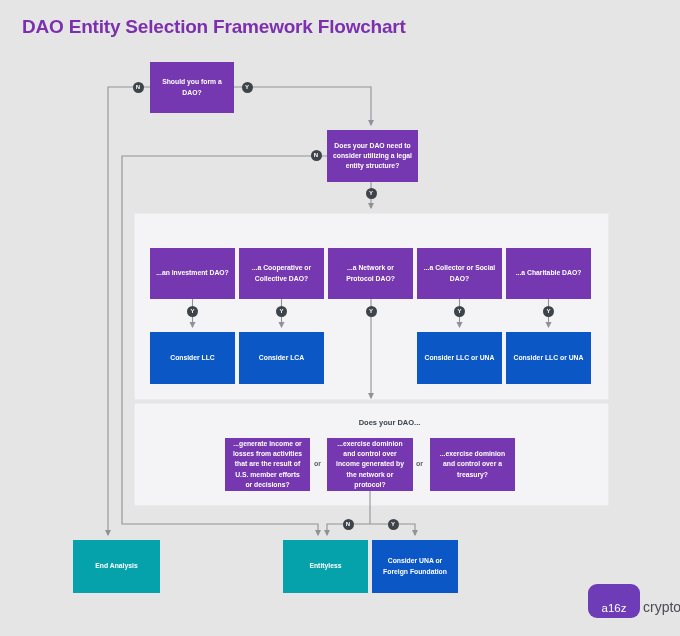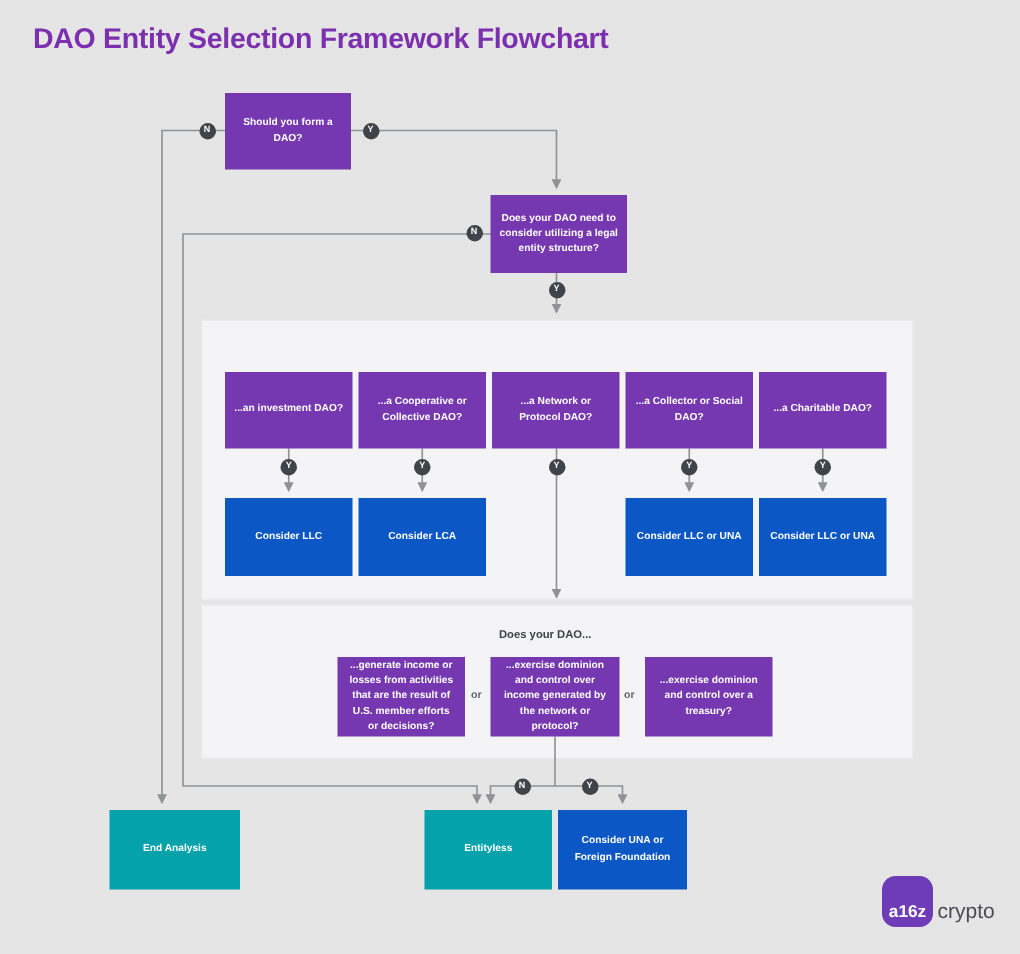--- a/index.html
+++ b/index.html
@@ -12,22 +12,22 @@
         color:#ffffff;font-size:6.8px;font-weight:bold;line-height:1.5;box-sizing:border-box;padding:3px 6px;}
   .purple{background:#7538b0;}
   .blue{background:#0b57c6;}
   .teal{background:#06a2ac;}
   .badge{position:absolute;width:11px;height:11px;border-radius:50%;background:#3e4449;color:#ffffff;
          font-size:6px;font-weight:bold;line-height:11px;text-align:center;z-index:3;}
   .or-label{position:absolute;font-size:7px;font-weight:bold;color:#5c626a;}
   .connectors{position:absolute;left:0;top:0;z-index:1;pointer-events:none;}
   .node,.badge{z-index:2;}
   .logo{position:absolute;left:588px;top:584px;display:flex;align-items:flex-end;}
-  .logo-mark{width:34px;height:34px;background:#6d3cb6;border-radius:9px;display:flex;align-items:flex-end;justify-content:center;
-             color:#ffffff;font-size:11.5px;font-weight:bold;padding-bottom:4px;box-sizing:border-box;}
+  .logo-mark{width:52px;height:34px;background:#6d3cb6;border-radius:9px;display:flex;align-items:flex-end;justify-content:center;
+             color:#ffffff;font-size:11.5px;font-weight:normal;padding-bottom:4px;box-sizing:border-box;}
   .logo-name{font-size:14px;color:#4b4b55;margin-left:3px;padding-bottom:3px;}
 </style>
 </head>
 <body>
 
 <div id="canvas">
 
   <div class="title">DAO Entity Selection Framework Flowchart</div>
 
   <svg class="connectors" width="680" height="636">
@@ -48,21 +48,21 @@
       <path d="M548.5,299 L548.5,327" marker-end="url(#arr)"></path>
       <path d="M370,491 L370,524"></path>
       <path d="M370,524 L327,524 L327,535" marker-end="url(#arr)"></path>
       <path d="M370,524 L415,524 L415,535" marker-end="url(#arr)"></path>
     </g>
   </svg>
 
   <div class="panel" style="left:134px;top:213px;width:475px;height:187px;"></div>
   <div class="panel" style="left:134px;top:403px;width:475px;height:103px;"></div>
 
-  <div class="section-label" style="left:126px;top:418px;">Does your DAO...</div>
+  <div class="section-label" style="left:152px;top:418px;">Does your DAO...</div>
 
   <div class="node purple" style="left:150px;top:62px;width:84px;height:51px;">Should you form a DAO?</div>
   <div class="node purple" style="left:327px;top:130px;width:91px;height:52px;">Does your DAO need to consider utilizing a legal entity structure?</div>
 
   <div class="node purple" style="left:150px;top:248px;width:85px;height:51px;">...an investment DAO?</div>
   <div class="node purple" style="left:239px;top:248px;width:85px;height:51px;">...a Cooperative or Collective DAO?</div>
   <div class="node purple" style="left:328px;top:248px;width:85px;height:51px;">...a Network or Protocol DAO?</div>
   <div class="node purple" style="left:417px;top:248px;width:85px;height:51px;">...a Collector or Social DAO?</div>
   <div class="node purple" style="left:506px;top:248px;width:85px;height:51px;">...a Charitable DAO?</div>
 

